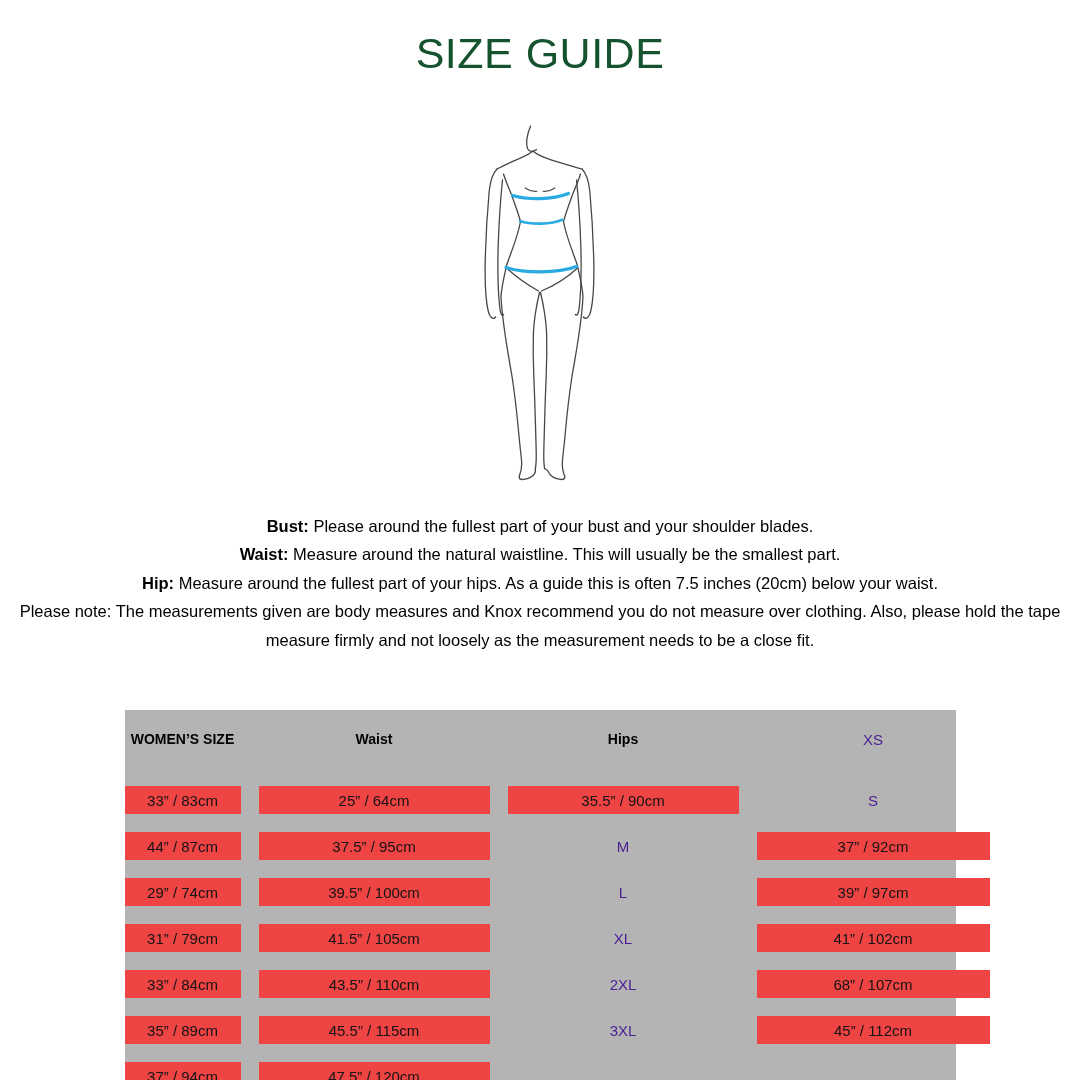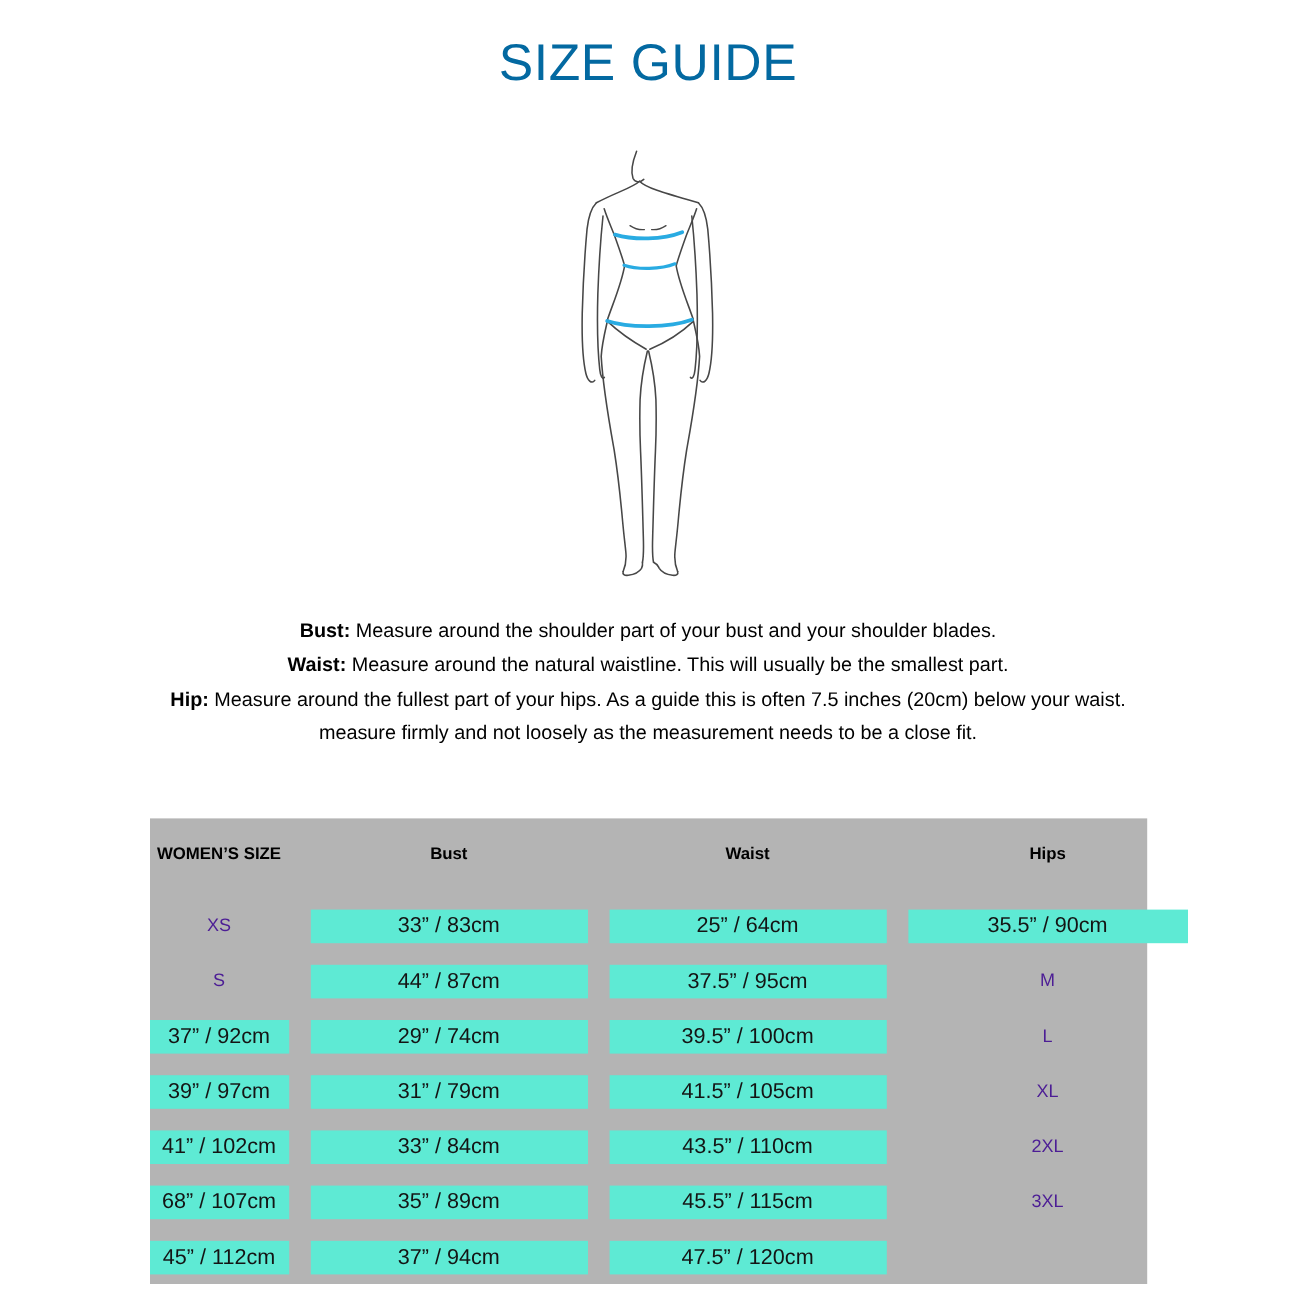--- a/index.html
+++ b/index.html
@@ -3,21 +3,21 @@
 <meta charset="utf-8">
 <style>
   html,body{margin:0;padding:0;background:#fff;}
   .page{
     width:1080px;height:1080px;margin:0 auto;background:#ffffff;
     position:relative;overflow:hidden;
     font-family:"Liberation Sans",sans-serif;color:#000;
   }
   .title{
     margin:0;padding-top:27px;line-height:52px;
-    text-align:center;font-size:43px;font-weight:500;letter-spacing:0.5px;color:#0369a1;
+    text-align:center;font-size:43px;font-weight:500;letter-spacing:0.5px;color:#14532d;
   }
   .figure{display:block;width:200px;height:380px;margin:25px auto 0;}
   .copy{margin-top:28px;text-align:center;font-size:16.5px;line-height:28.4px;color:#000;}
   .copy p{margin:0;white-space:nowrap;}
   .copy b{font-weight:bold;}
   .size-table{
     box-sizing:border-box;width:831px;margin:56px auto 0;
     background:#b4b4b4;
     display:grid;
     grid-template-columns:116px 231px 231px 233px;
@@ -29,23 +29,23 @@
   }
   .st-header{
     display:flex;align-items:center;justify-content:center;
     font-size:14px;font-weight:bold;color:#000;
   }
   .st-size{
     display:flex;align-items:center;justify-content:center;
     font-size:15px;color:#4c1d95;
   }
   .st-cell{
-    background:#5eead4;
+    background:#ef4444;
     display:flex;align-items:center;justify-content:center;
-    font-size:18px;color:#141414;
+    font-size:15px;color:#141414;
   }
 </style>
 </head>
 <body>
 
 <div class="page">
 
   <h1 class="title">SIZE GUIDE</h1>
 
   <svg class="figure" viewBox="0 0 200 380" aria-hidden="true">
@@ -80,29 +80,29 @@
       <path d="M 124.7 372.3 C 125.4 374.6 123.8 375.8 120.4 375.4 C 115.6 374.7 111.2 372.5 109.4 369.6 C 108.4 367.9 108.4 366.3 104.6 364.5"></path>
     </g>
     <g stroke="#29abe2" fill="none" stroke-linecap="round">
       <path d="M 72.5 91.5 C 88 96 112 96 128.5 89.5" stroke-width="3.2"></path>
       <path d="M 80 117 C 91 120.8 111 120.6 122.5 115.8" stroke-width="2.6"></path>
       <path d="M 66 163.5 C 84 169.5 118 169.3 136.5 162.5" stroke-width="3.2"></path>
     </g>
   </svg>
 
   <div class="copy">
-    <p><b>Bust:</b><span> Measure around the shoulder part of your bust and your shoulder blades.</span></p>
+    <p><b>Bust:</b><span> Please around the fullest part of your bust and your shoulder blades.</span></p>
     <p><b>Waist:</b><span> Measure around the natural waistline. This will usually be the smallest part.</span></p>
     <p><b>Hip:</b><span> Measure around the fullest part of your hips. As a guide this is often 7.5 inches (20cm) below your waist.</span></p>
+    <p>Please note: The measurements given are body measures and Knox recommend you do not measure over clothing. Also, please hold the tape</p>
     <p>measure firmly and not loosely as the measurement needs to be a close fit.</p>
   </div>
 
   <div class="size-table">
     <div class="st-header">WOMEN’S SIZE</div>
-    <div class="st-header">Bust</div>
     <div class="st-header">Waist</div>
     <div class="st-header">Hips</div>
 
     <div class="st-size">XS</div>
     <div class="st-cell">33” / 83cm</div>
     <div class="st-cell">25” / 64cm</div>
     <div class="st-cell">35.5” / 90cm</div>
 
     <div class="st-size">S</div>
     <div class="st-cell">44” / 87cm</div>

